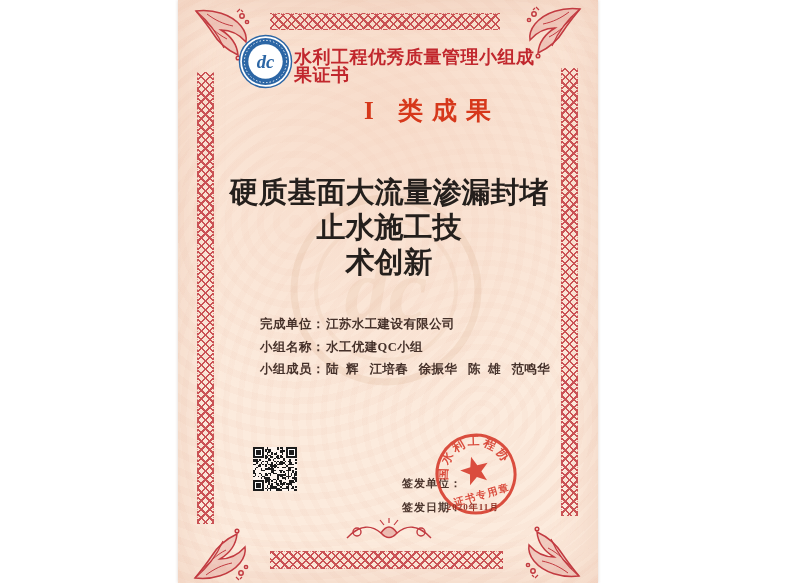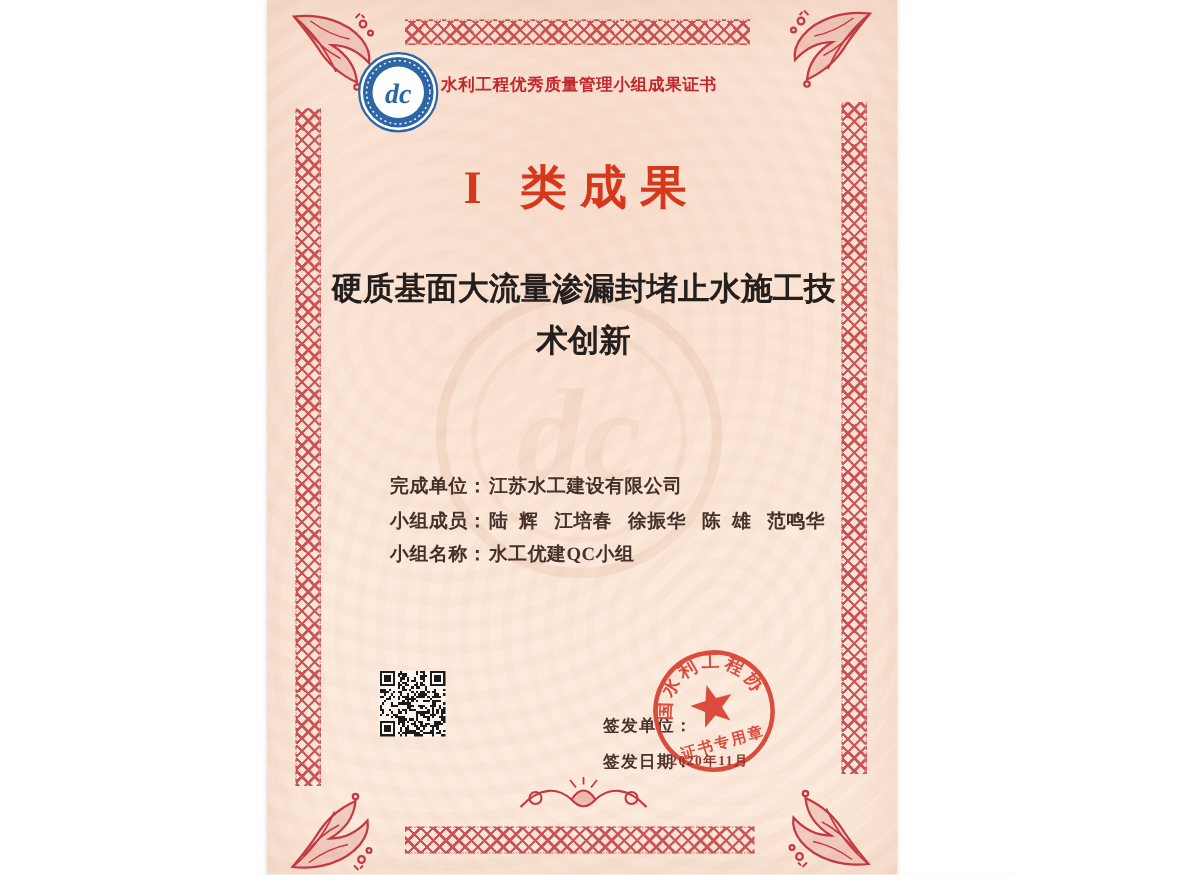--- a/index.html
+++ b/index.html
@@ -40,32 +40,33 @@
   .wing-bl{left:14px;top:527px;transform:scaleY(-1);}
   .wing-br{left:346px;top:525px;transform:scale(-1,-1);}
   .flourish{position:absolute;left:166px;top:516px;width:90px;height:30px;}
   
   .watermark{position:absolute;left:106px;top:188px;width:204px;height:204px;opacity:.55;pointer-events:none;}
   
   .hdr-logo{position:absolute;left:60px;top:34px;width:55px;height:55px;}
   .hdr-title{
     position:absolute;left:116px;top:48px;width:250px;
     font-family:"Liberation Serif","DejaVu Serif",serif;
-    font-size:11px;font-weight:700;letter-spacing:.5px;line-height:18px;
+    font-size:18px;font-weight:700;letter-spacing:.5px;line-height:18px;
     color:var(--header-red,#c1272d);
   }
   .grade{
-    position:absolute;left:0;top:104px;width:100%;text-align:center;
+    position:absolute;left:0;top:94px;width:100%;text-align:center;
     font-family:"Liberation Serif","DejaVu Serif",serif;
-    font-size:31px;font-weight:800;letter-spacing:9px;
+    font-size:25px;font-weight:800;letter-spacing:9px;
     color:var(--grade-red,#d6381b);
+    padding-left:44px;
   }
   .achv{
     position:absolute;left:42px;top:175px;width:338px;text-align:center;
-    font-size:21px;font-weight:700;line-height:35px;
+    font-size:29px;font-weight:700;line-height:35px;
     color:var(--title-black,#241f1c);
   }
   
   .fields{
     position:absolute;left:57px;top:291px;width:340px;
     font-family:"Liberation Serif","DejaVu Serif",serif;
     font-size:12.5px;font-weight:700;color:var(--body-text,#45312a);
   }
   .frow{line-height:22.4px;height:22.4px;white-space:pre;}
   .flabel{display:inline-block;min-width:66px;letter-spacing:.5px;}
@@ -142,24 +143,24 @@
     <div class="achv">
       <div>硬质基面大流量渗漏封堵止水施工技</div>
       <div>术创新</div>
     </div>
 
     <div class="fields">
       <div class="frow">
         <span class="flabel">完成单位：</span><span class="fval">江苏水工建设有限公司</span>
       </div>
       <div class="frow">
-        <span class="flabel">小组成员：</span><span class="fval">陆  辉   江培春   徐振华   陈  雄   范鸣华</span>
+        <span class="flabel">小组名称：</span><span class="fval">水工优建QC小组</span>
       </div>
       <div class="frow">
-        <span class="flabel">小组名称：</span><span class="fval">水工优建QC小组</span>
+        <span class="flabel">小组成员：</span><span class="fval">陆  辉   江培春   徐振华   陈  雄   范鸣华</span>
       </div>
     </div>
 
     <svg class="qr" viewBox="0 0 29 29" shape-rendering="crispEdges">
       <rect x="-1" y="-1" width="31" height="31" fill="rgba(255,255,255,.55)"></rect>
       <g fill="#1b1b1b">
         <rect x="0" y="0" width="7" height="7"></rect>
           <rect x="1" y="1" width="5" height="5" fill="#fff"></rect>
           <rect x="2" y="2" width="3" height="3"></rect>
         <rect x="22" y="0" width="7" height="7"></rect>

